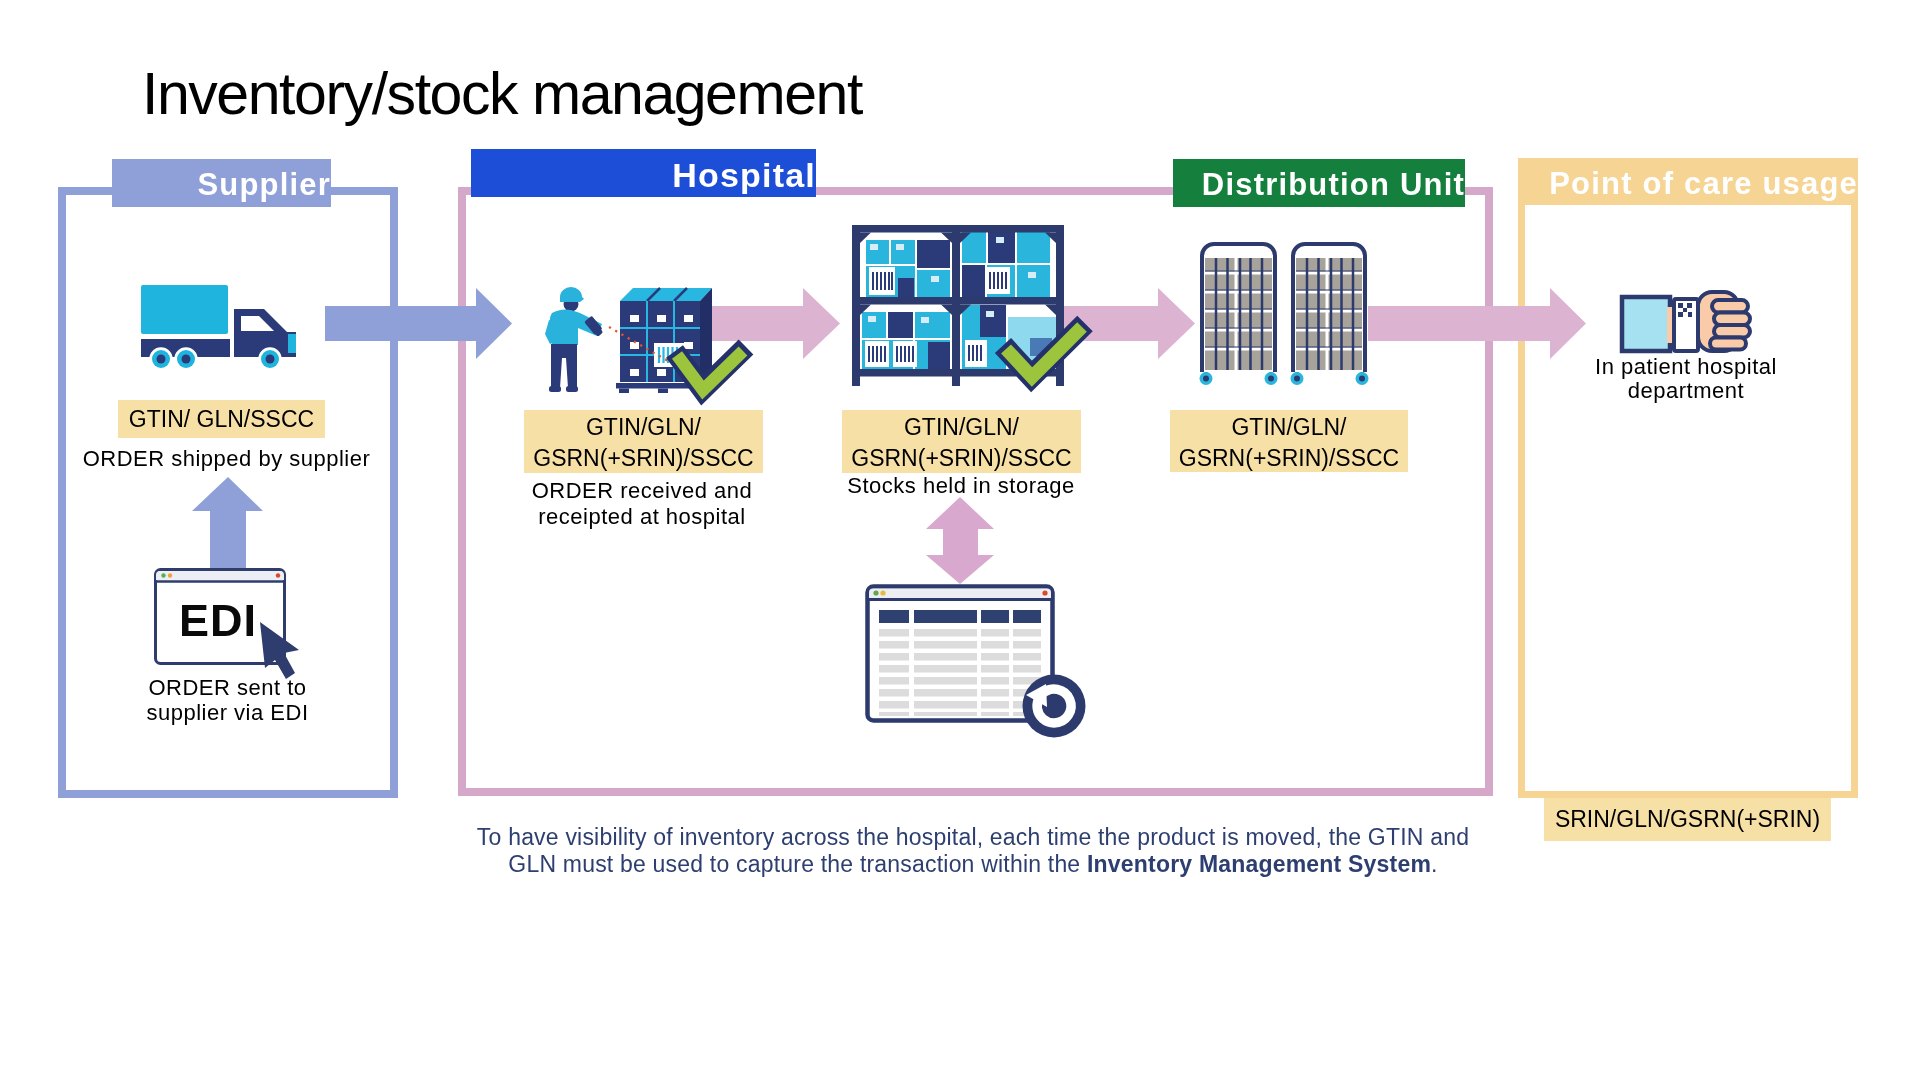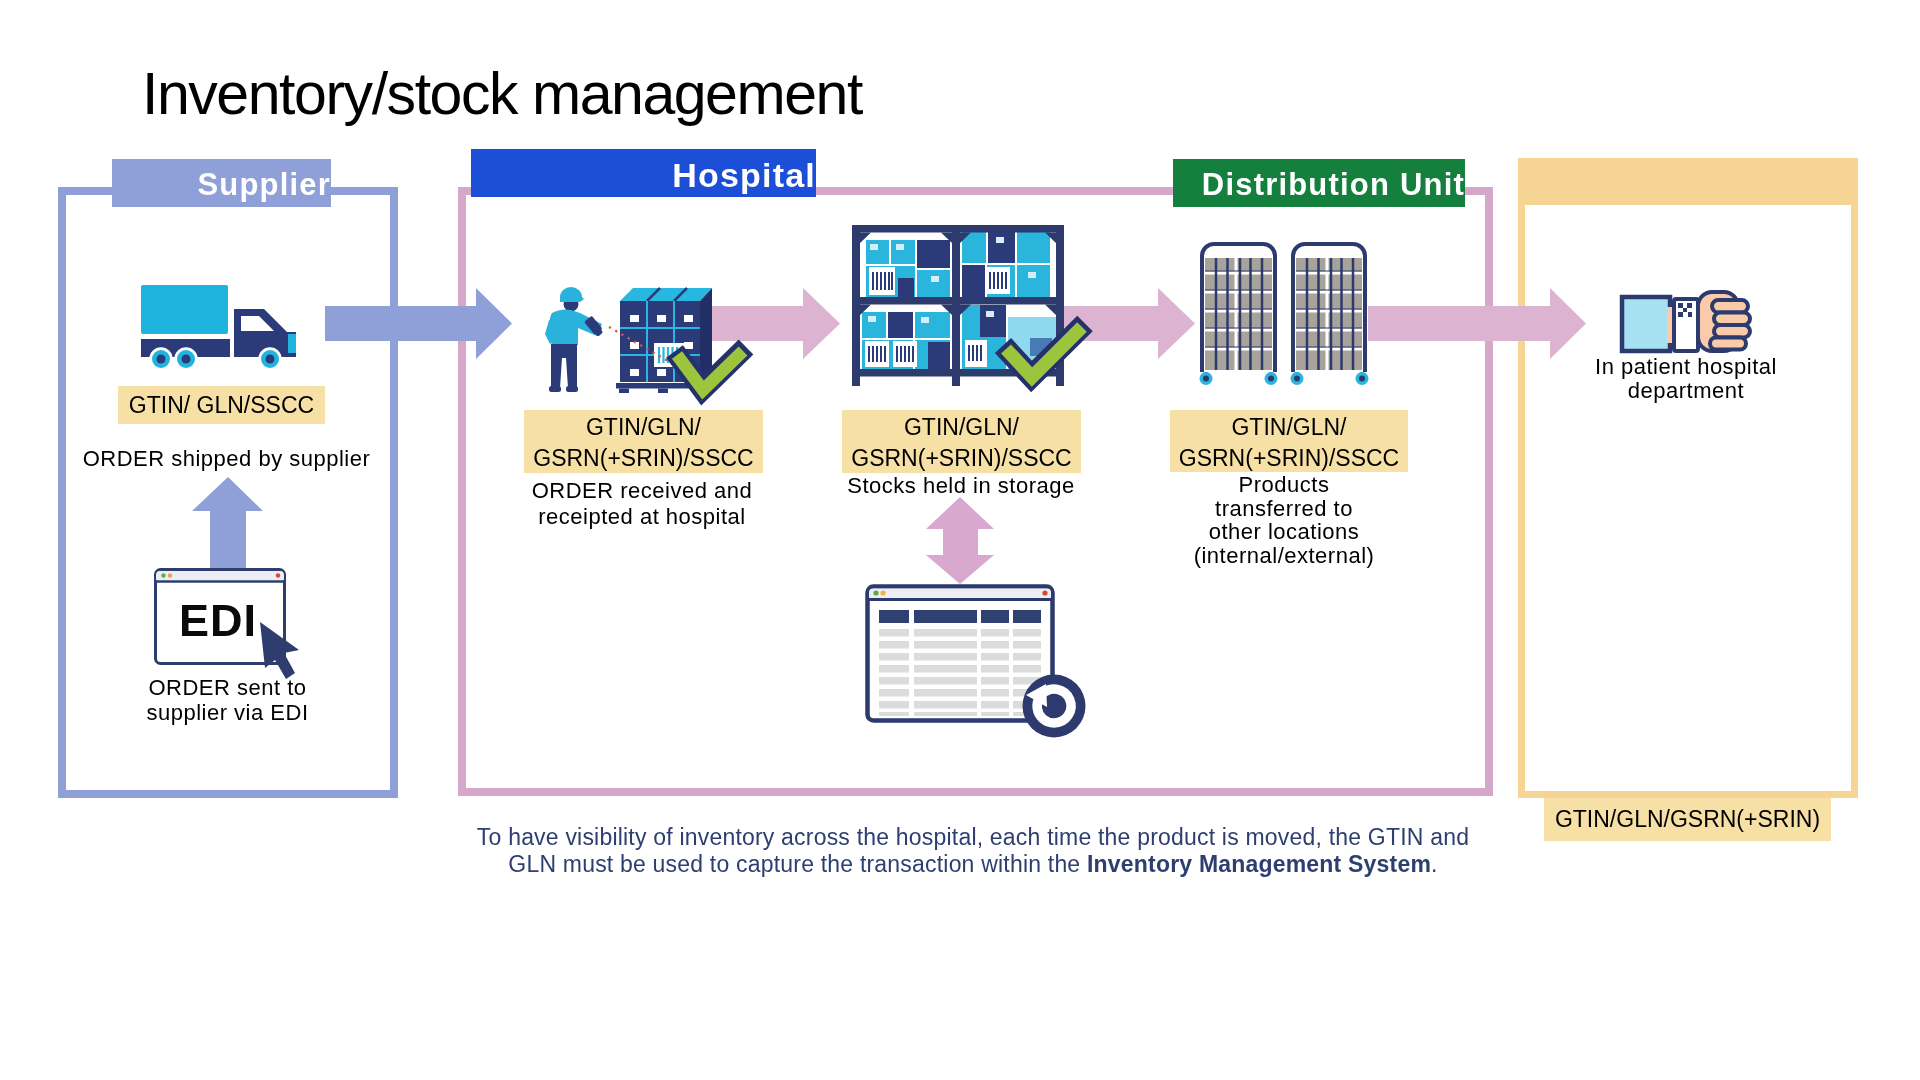--- a/index.html
+++ b/index.html
@@ -18,32 +18,32 @@
 
   <div class="abs" style="left:58px;top:187px;width:324px;height:595px;border:8px solid #8f9fd7;background:#fff;"></div>
   <div class="hdr" style="left:112px;top:159px;width:219px;height:48px;line-height:52px;font-size:31px;background:#8f9fd7;">Supplier</div>
 
   <div class="abs" style="left:458px;top:187px;width:1019px;height:593px;border:8px solid #d5a8ca;background:#fff;"></div>
   <div class="hdr" style="left:471px;top:149px;width:345px;height:48px;line-height:52px;font-size:34px;background:#1d4ed8;">Hospital Warehouse</div>
   <div class="hdr" style="left:1173px;top:159px;width:292px;height:48px;line-height:52px;font-size:31px;background:#15803d;">Distribution Unit</div>
 
   <div class="abs" style="left:1518px;top:158px;width:326px;height:626px;border:7px solid #f6d493;background:#fff;"></div>
   <div class="abs" style="left:1518px;top:158px;width:340px;height:47px;background:#f6d493;"></div>
-
-  <div class="lbl" style="left:118px;top:386px;width:207px;height:38px;line-height:38px;font-size:23px;">GTIN/ GLN/SSCC</div>
+  <div class="hdr" style="left:1518px;top:158px;width:340px;height:47px;line-height:51px;font-size:31px;">Point of care usage</div>
+
+  <div class="lbl" style="left:118px;top:400px;width:207px;height:38px;line-height:38px;font-size:23px;">GTIN/ GLN/SSCC</div>
   <div class="lbl" style="left:524px;top:410px;width:239px;height:63px;font-size:23px;line-height:31px;padding-top:2px;box-sizing:border-box;">GTIN/GLN/<br>GSRN(+SRIN)/SSCC</div>
   <div class="lbl" style="left:842px;top:410px;width:239px;height:63px;font-size:23px;line-height:31px;padding-top:2px;box-sizing:border-box;">GTIN/GLN/<br>GSRN(+SRIN)/SSCC</div>
   <div class="lbl" style="left:1170px;top:410px;width:238px;height:62px;font-size:23px;line-height:31px;padding-top:2px;box-sizing:border-box;">GTIN/GLN/<br>GSRN(+SRIN)/SSCC</div>
-  <div class="lbl" style="left:1544px;top:798px;width:287px;height:43px;line-height:43px;font-size:23px;">GTIN/GLN/GSRN(+SRIN)</div>
+  <div class="lbl" style="left:1544px;top:798px;width:287px;height:43px;line-height:43px;font-size:23px;">SRIN/GLN/GSRN(+SRIN)</div>
 
   <div class="txt" style="left:56px;top:446px;width:341px;">ORDER shipped by supplier</div>
   <div class="txt" style="left:57px;top:676px;width:341px;line-height:24.5px;">ORDER sent to<br>supplier via EDI</div>
   <div class="txt" style="left:522px;top:478px;width:240px;line-height:26px;">ORDER received and<br>receipted at hospital</div>
   <div class="txt" style="left:840px;top:473px;width:242px;">Stocks held in storage</div>
-  <div class="txt" style="left:1164px;top:473px;width:240px;line-height:23.5px;">Products<br>transferred to<br>other locations<br>(internal/external)</div>
   <div class="txt" style="left:423px;top:824px;width:1100px;font-size:23px;letter-spacing:0.2px;line-height:26.5px;color:#2d3e70;">To have visibility of inventory across the hospital, each time the product is moved, the GTIN and<br>GLN must be used to capture the transaction within the <b>Inventory Management System</b>.</div>
 
   <div class="txt" style="left:1556px;top:355px;width:260px;line-height:23.5px;">In patient hospital<br>department</div>
 
   <svg class="abs" style="left:0;top:0;" width="1920" height="1080" viewBox="0 0 1920 1080">
 
     <polygon points="325,306 476,306 476,288 512,323.5 476,359 476,341 325,341" fill="#8fa0d8"></polygon>
 
     <polygon points="712,306 803,306 803,288 840,323.5 803,359 803,341 712,341" fill="#dcb3d0"></polygon>
 

